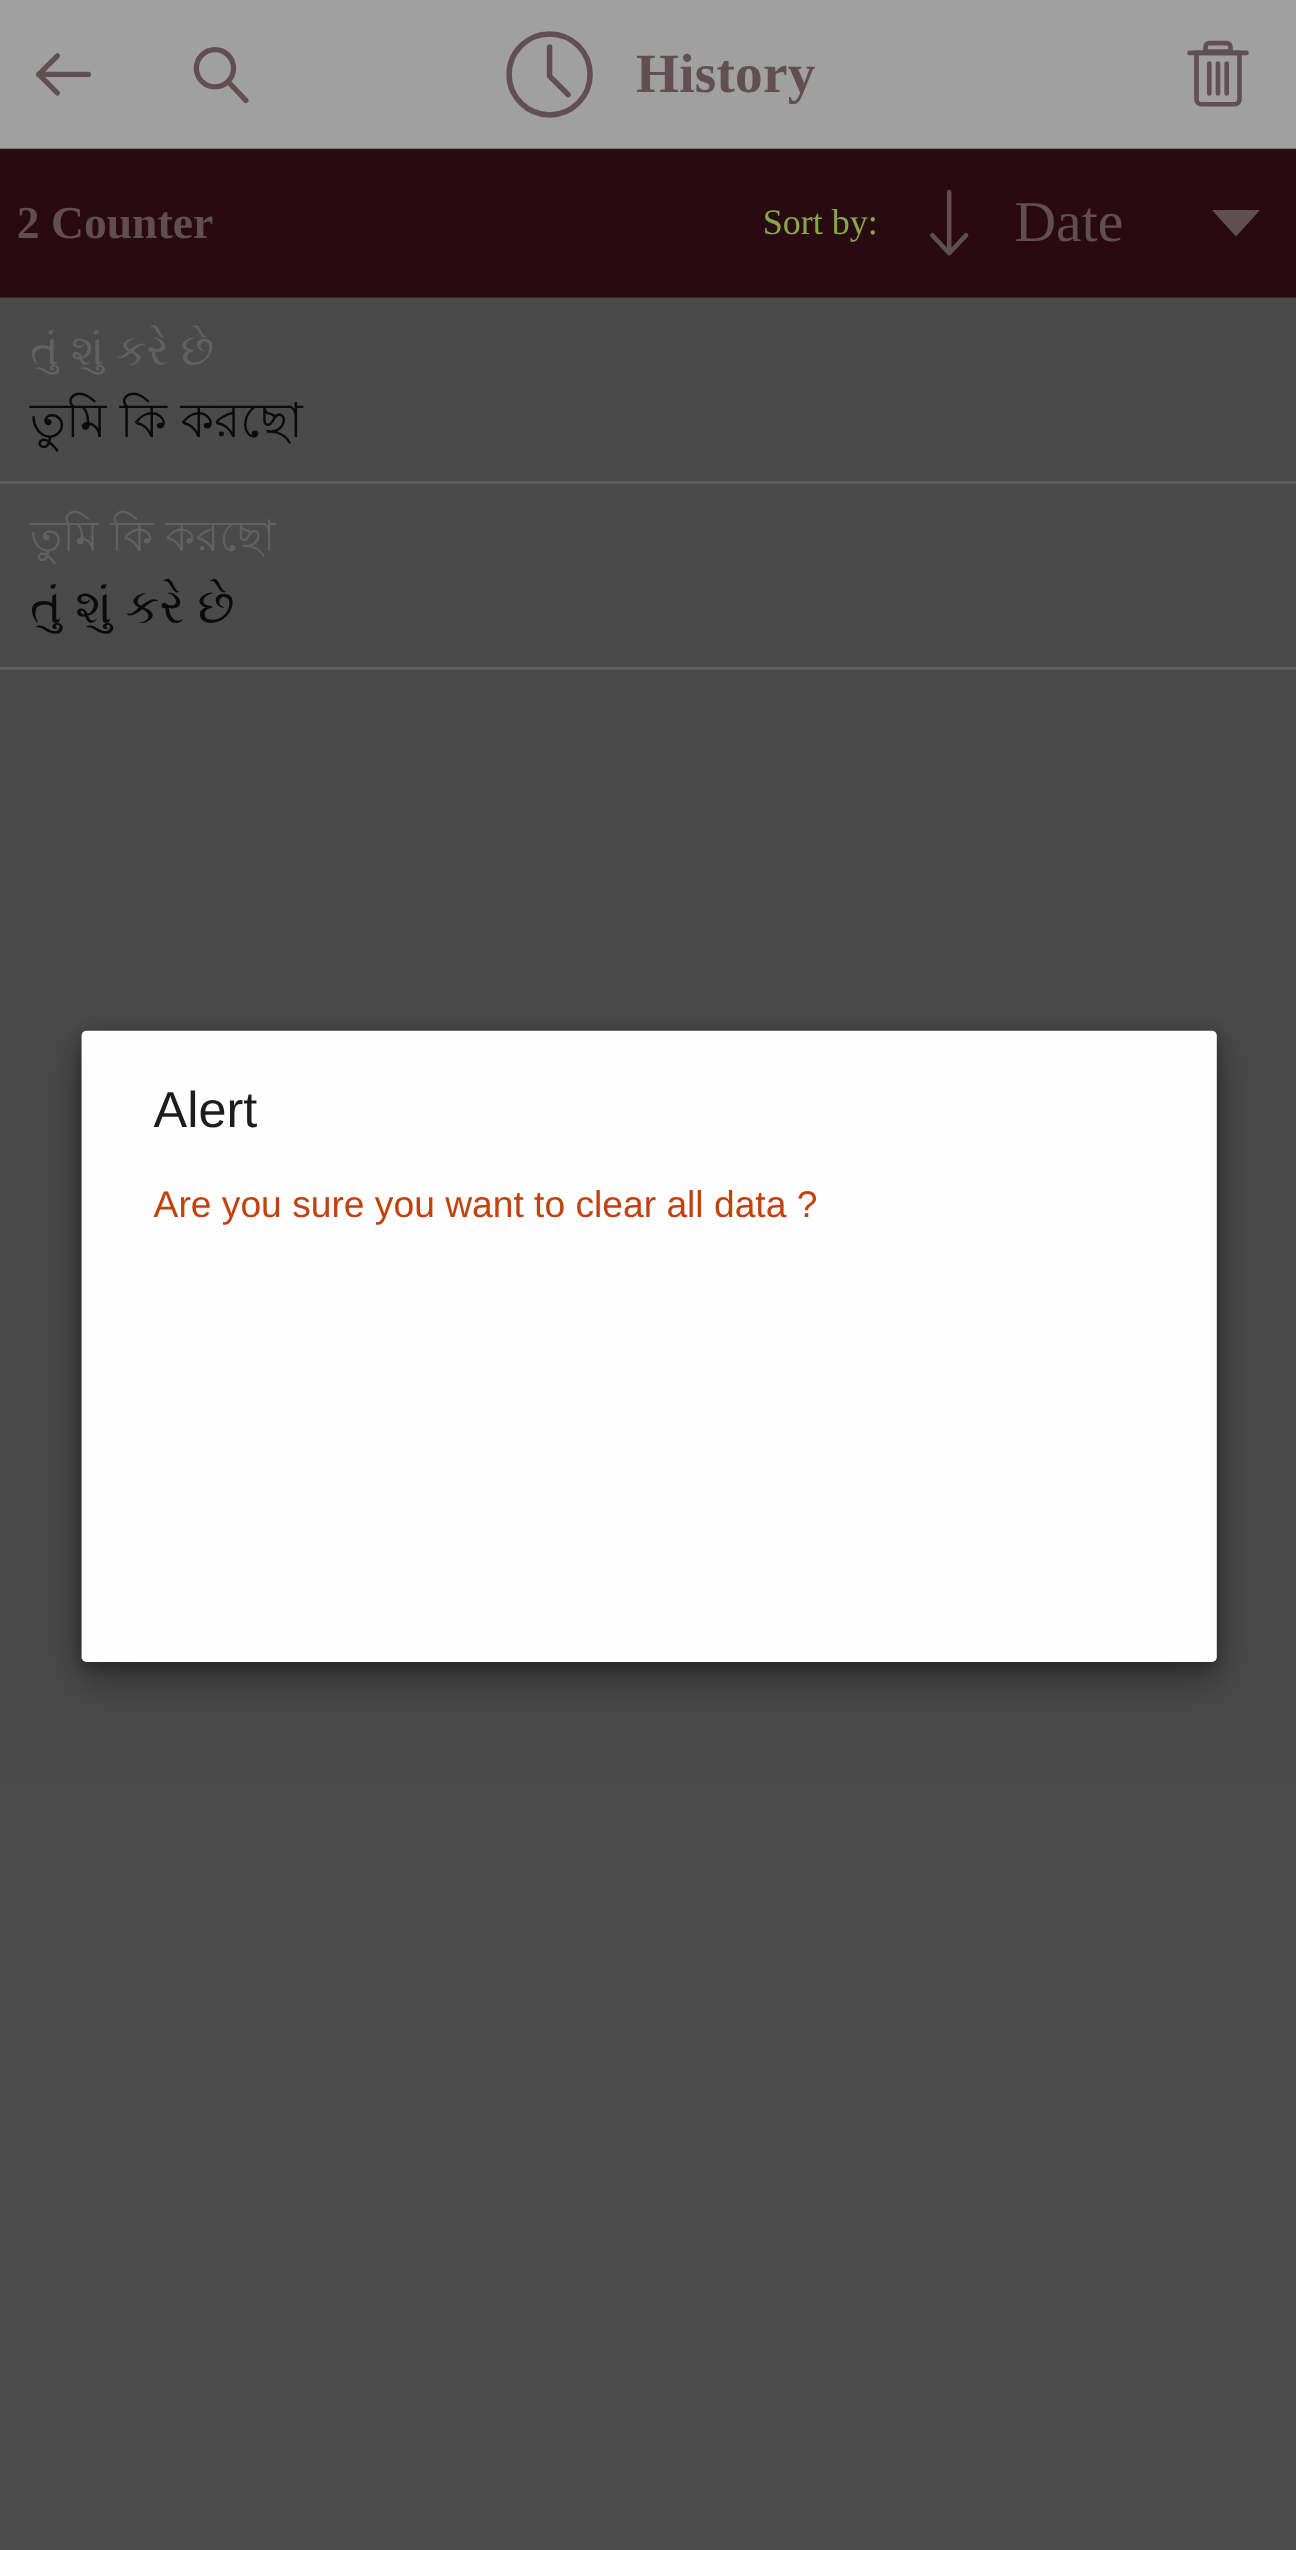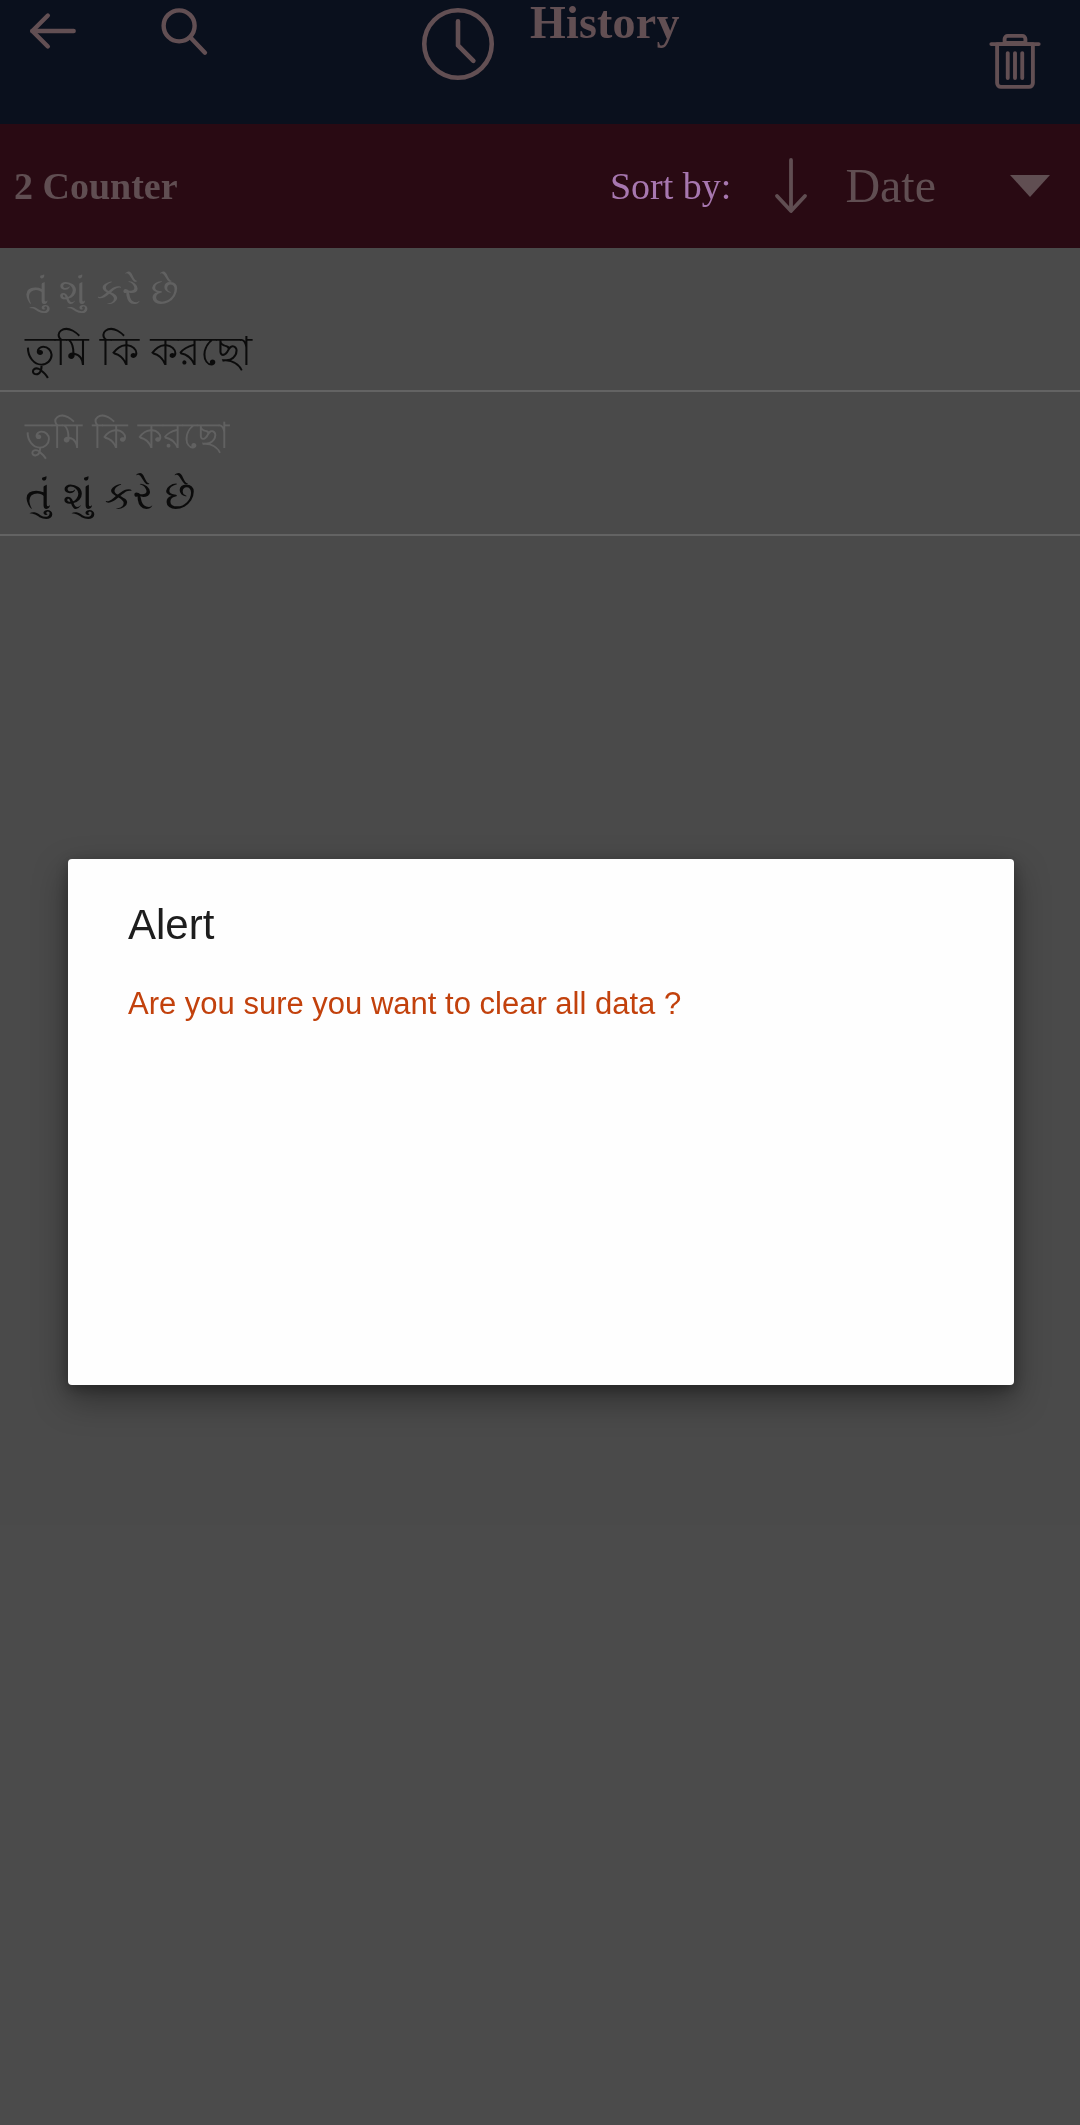--- a/index.html
+++ b/index.html
@@ -16,22 +16,22 @@
     background:#6b6b6b;
   }
 
   
   #screen { position:absolute; inset:0; }
 
   
   .appbar {
     position:absolute; left:0; top:0;
     width:1080px; height:124px;
-    background:#0f172a;
-    display:flex; 
+    background:#e5e5e5;
+    display:flex; align-items:center;
   }
   .appbar-icon {
     display:flex; align-items:center; justify-content:center;
     color:#8d7177;
   }
   .ic-back { width:62px; height:62px; margin-left:22px; }
   .ic-search { width:62px; height:62px; margin-left:68px; }
   .ic-clock { width:88px; height:88px; margin-left:200px; }
   .title {
     margin-left:28px;
@@ -62,22 +62,22 @@
     color:#8a7076;
     line-height:1;
   }
   .sort-group {
     margin-left:auto;
     display:flex; align-items:center;
     padding-right:30px;
   }
   .sort-label {
     font-family:"Liberation Serif", serif;
-    font-size:38px;
-    color:#f0abfc;
+    font-size:30px;
+    color:#bef264;
     line-height:1;
   }
   .ic-sortarrow { width:44px; height:64px; margin-left:38px; color:#8a7076; }
   .sort-value {
     margin-left:32px;
     font-family:"Liberation Serif", serif;
     font-weight:normal;
     font-size:48px;
     color:#8a7076;
     line-height:1;
@@ -87,21 +87,21 @@
     width:0; height:0;
     border-left:20px solid transparent;
     border-right:20px solid transparent;
     border-top:22px solid #8a7076;
   }
 
   
   .list { position:absolute; left:0; top:248px; width:1080px; }
   .list-item {
     position:relative;
-    padding:22px 25px 14px 25px;
+    padding:22px 25px 25px 25px;
     border-bottom:2px solid #8f8f8f;
   }
   .src-text {
     font-size:36px;
     color:#8c8c8c;
     line-height:1.24;
     white-space:nowrap;
   }
   .dst-text {
     margin-top:12px;

